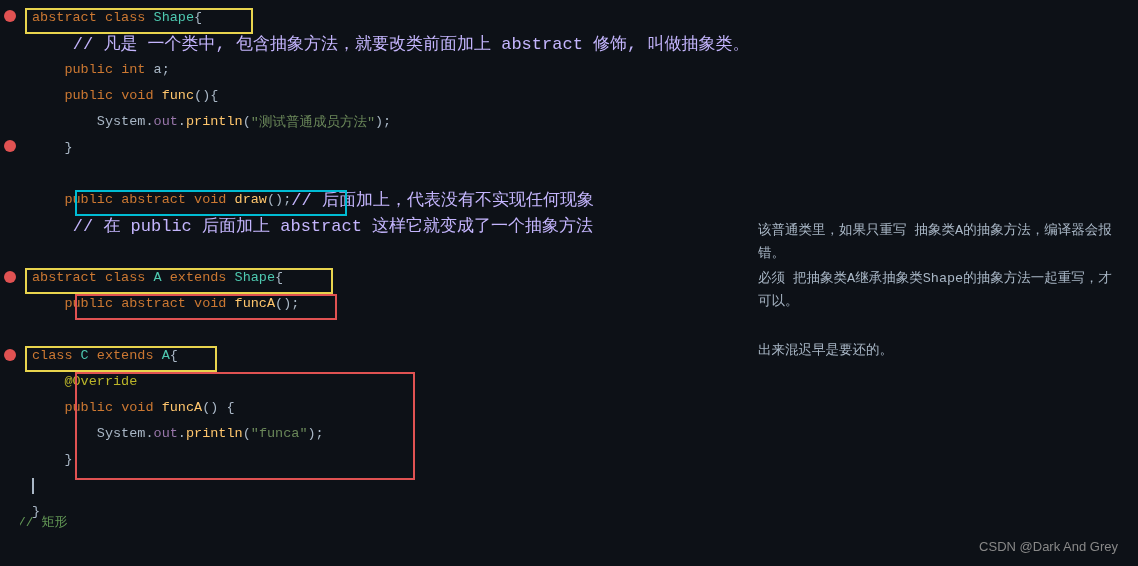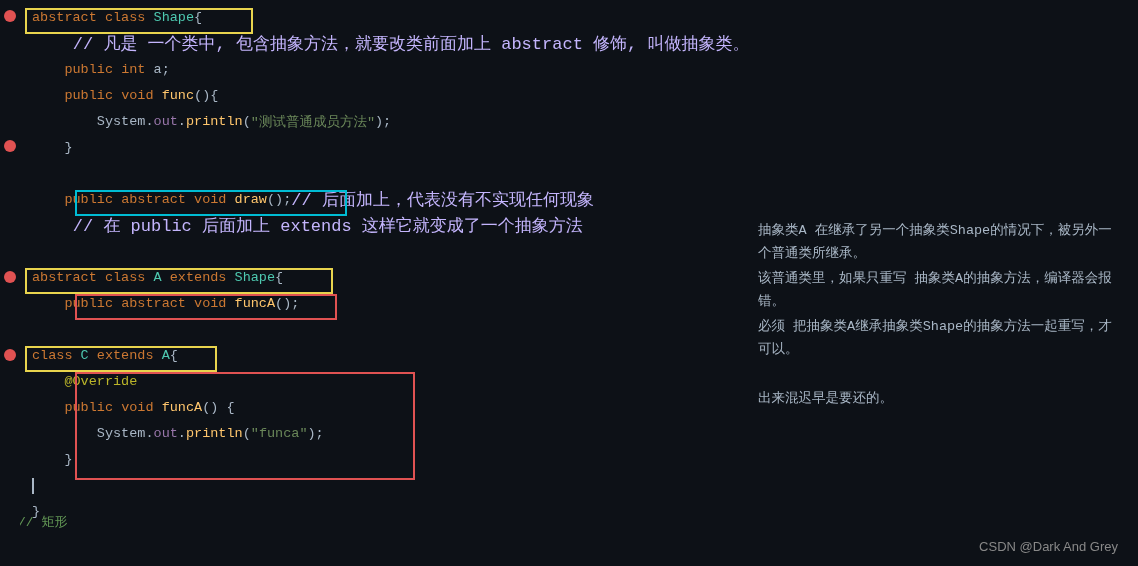--- a/index.html
+++ b/index.html
@@ -171,21 +171,21 @@
       <span class="plain">    }</span>
     </div>
 
     <div class="code-line" style="top:164px; position:absolute; left:8px;"></div>
 
     <div class="code-line" style="top:190px; position:absolute; left:8px;">
       <span class="kw">    public </span><span class="kw">abstract </span><span class="kw">void </span><span class="fn">draw</span><span class="plain">();</span><span class="comment-text">// 后面加上，代表没有不实现任何现象</span>
     </div>
 
     <div class="code-line" style="top:216px; position:absolute; left:8px;">
-      <span class="comment-text">    // 在 public 后面加上 extends 这样它就变成了一个抽象方法</span>
+      <span class="comment-text">    // 在 public 后面加上 abstract 这样它就变成了一个抽象方法</span>
     </div>
 
     <div class="code-line" style="top:242px; position:absolute; left:8px;"></div>
 
     <div class="code-line" style="top:268px; position:absolute; left:8px;">
       <span class="kw">abstract </span><span class="kw">class </span><span class="cls">A </span><span class="kw">extends </span><span class="cls">Shape</span><span class="plain">{</span>
     </div>
 
     <div class="code-line" style="top:294px; position:absolute; left:8px;">
       <span class="kw">    public </span><span class="kw">abstract </span><span class="kw">void </span><span class="fn">funcA</span><span class="plain">();</span>
@@ -229,21 +229,20 @@
 
   <div class="box-yellow" style="top:268px; left:25px; width:308px; height:26px;"></div>
 
   <div class="box-red" style="top:294px; left:75px; width:262px; height:26px;"></div>
 
   <div class="box-yellow" style="top:346px; left:25px; width:192px; height:26px;"></div>
 
   <div class="box-red" style="top:372px; left:75px; width:340px; height:108px;"></div>
 
   <div class="annotation-panel">
-    <div style="margin-bottom:2px;">抽象类A 在继承了另一个抽象类Shape的情况下，被另外一个普通类所继承。</div>
     <div style="margin-bottom:2px;">该普通类里，如果只重写 抽象类A的抽象方法，编译器会报错。</div>
     <div style="margin-bottom:26px;">必须 把抽象类A继承抽象类Shape的抽象方法一起重写，才可以。</div>
     <div>出来混迟早是要还的。</div>
   </div>
 
   <div class="bottom-comment">// 矩形</div>
 
   <div class="watermark">CSDN @Dark And Grey</div>
 
 </div>

